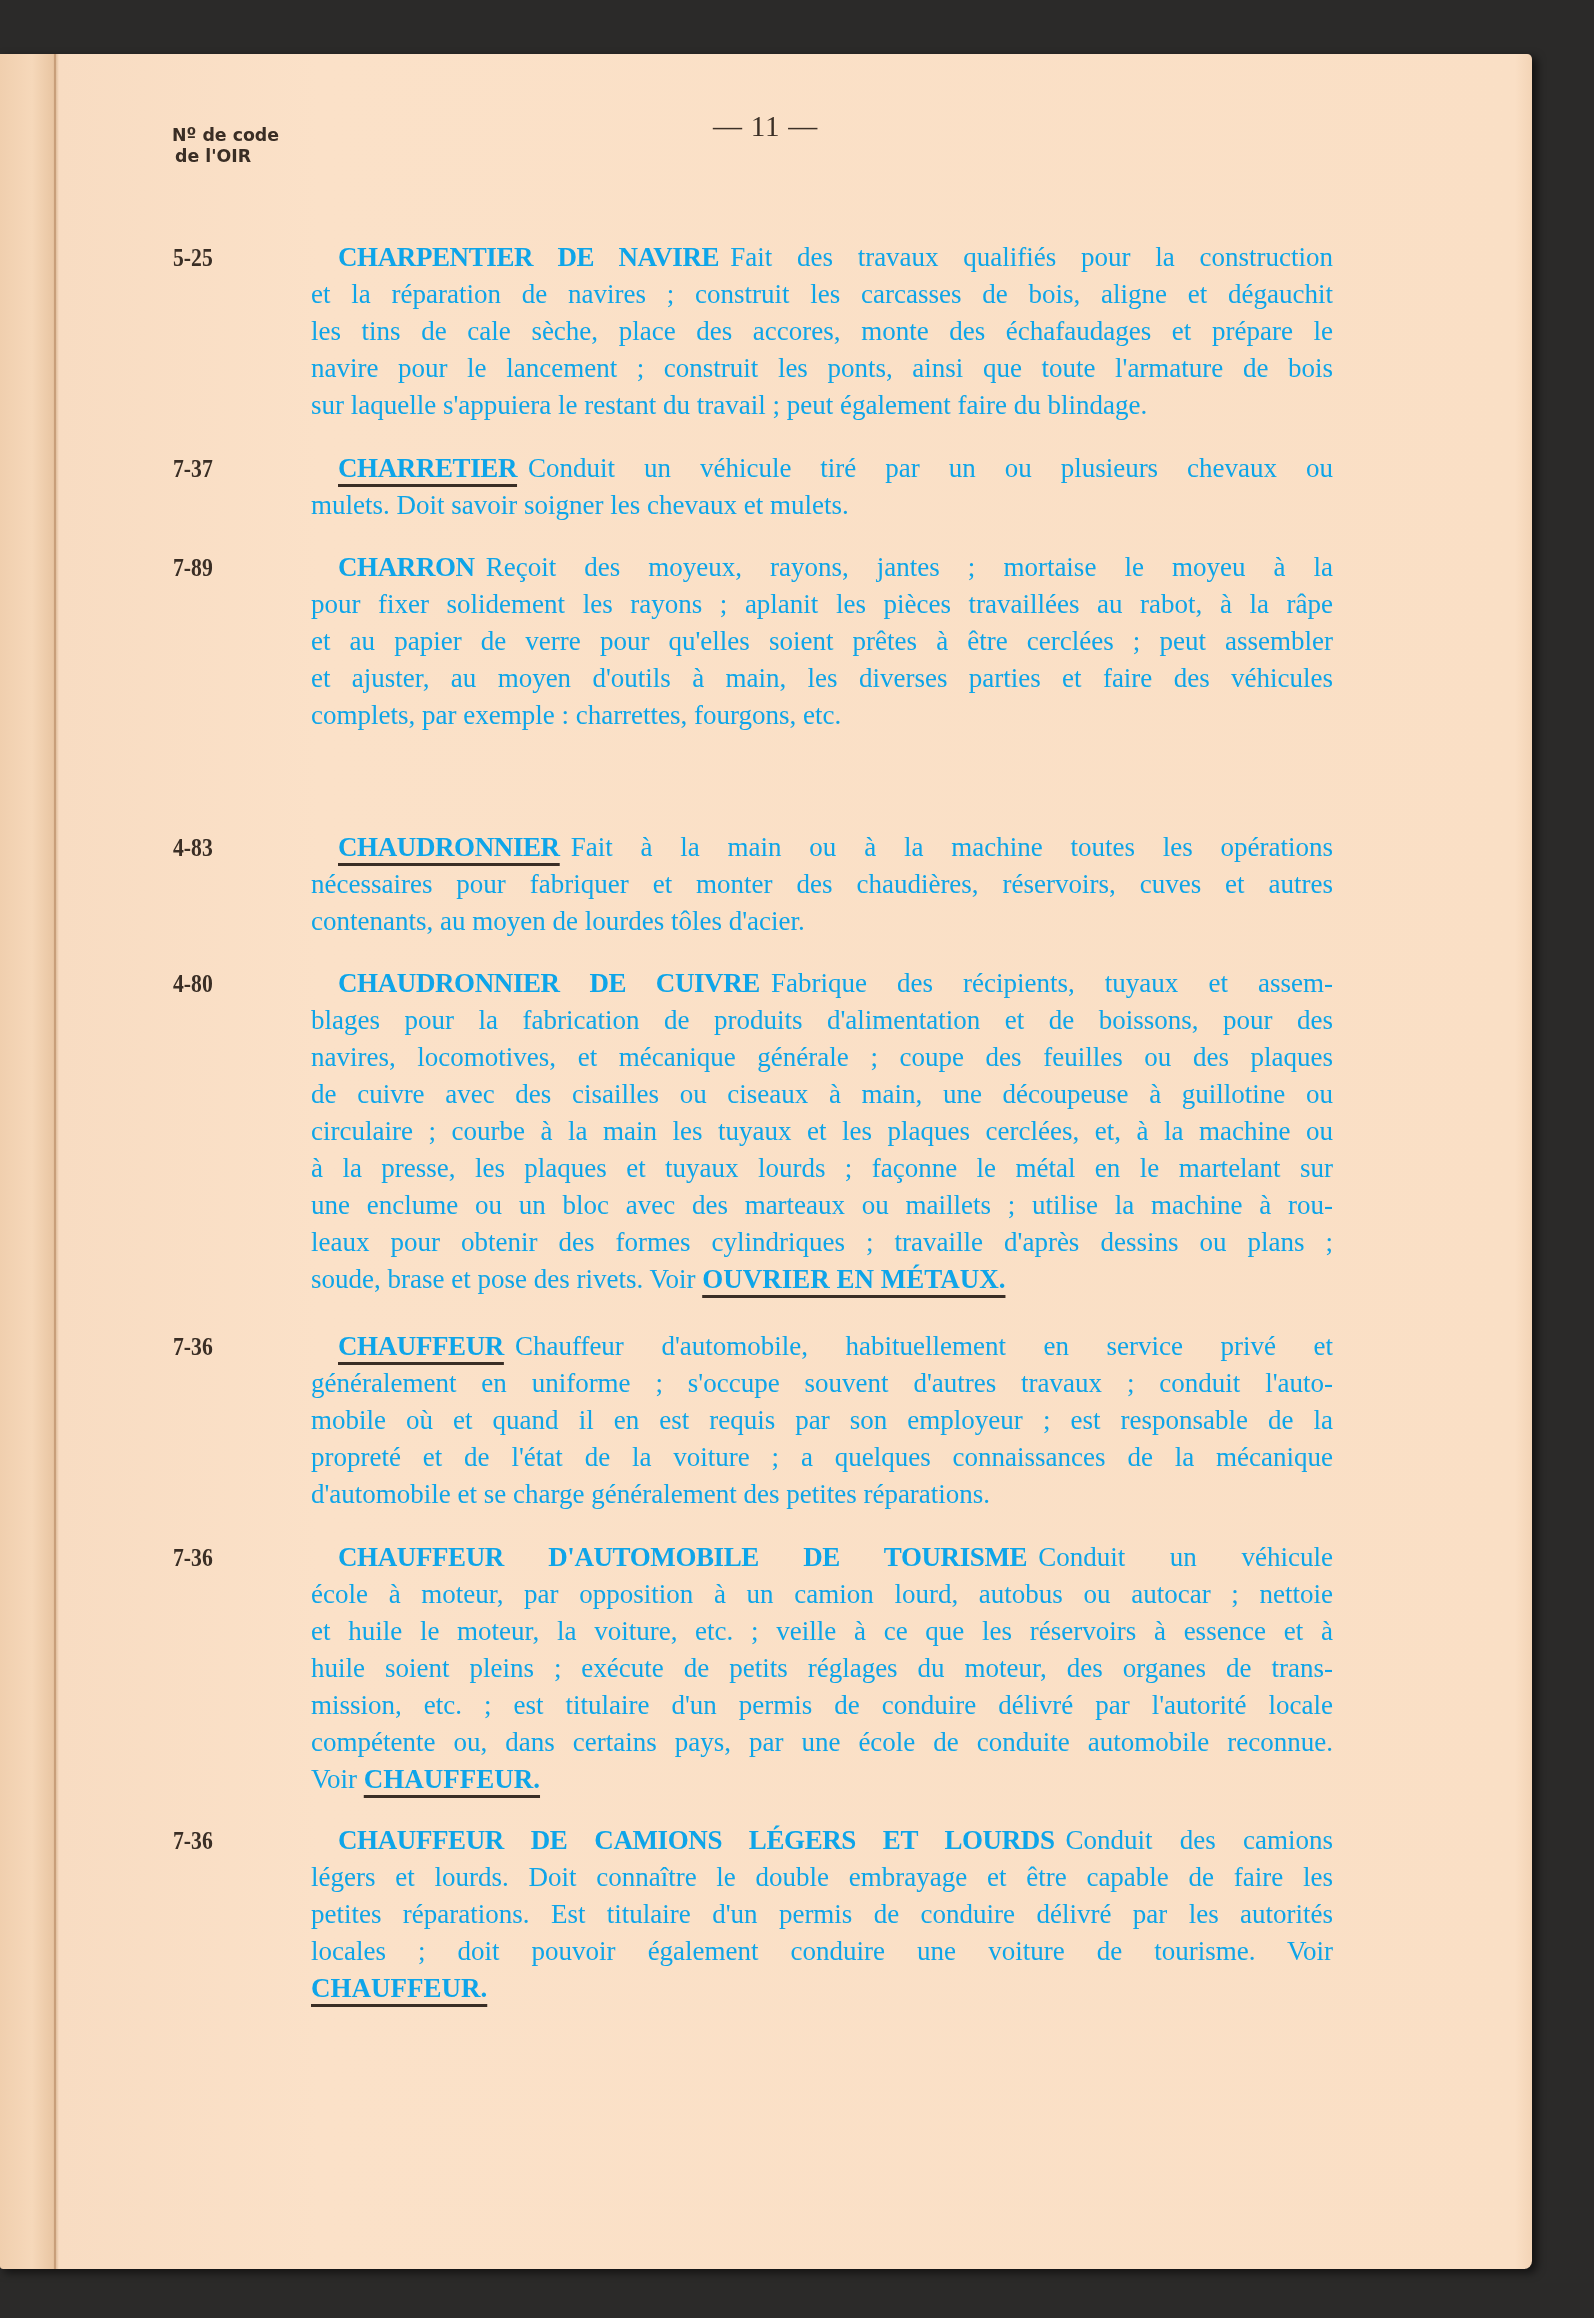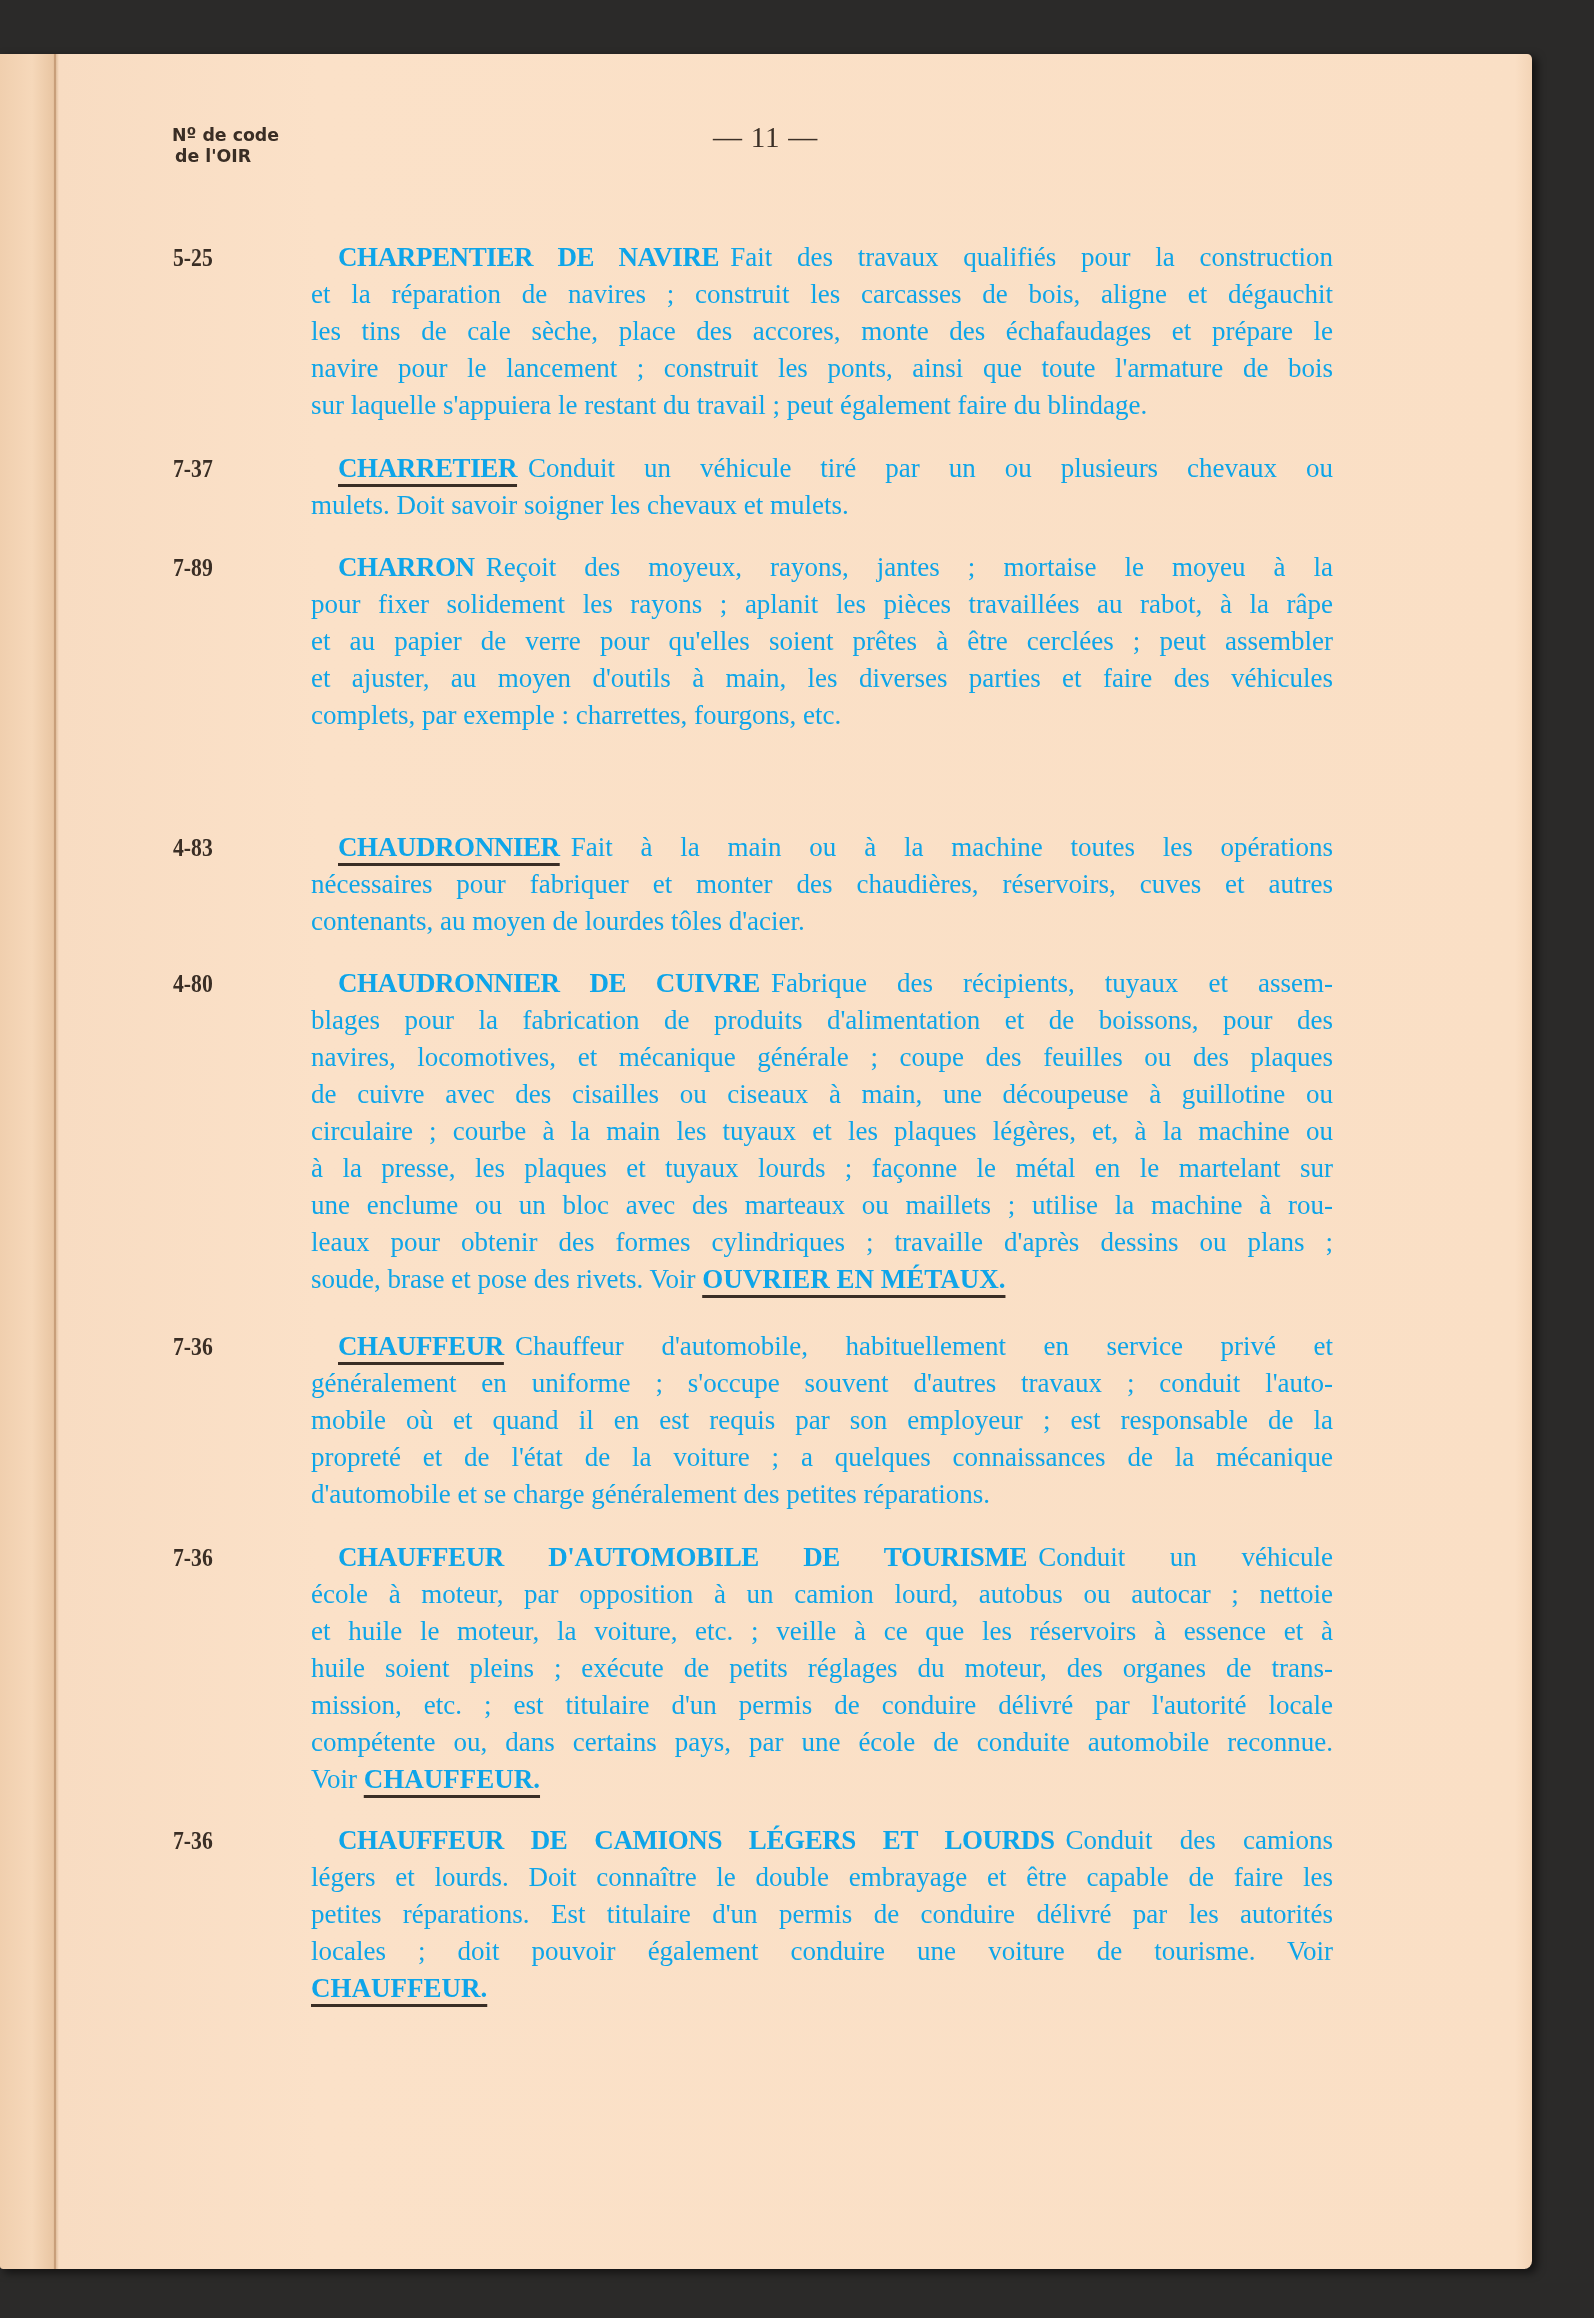--- a/index.html
+++ b/index.html
@@ -10,21 +10,21 @@
   }
   .page {
     position:absolute; left:0; top:54px; width:1532px; height:2215px;
     background:#f8dcc0;
     background-image:linear-gradient(90deg,#f0cfae 0px,#f6d8ba 32px,#e9c6a3 53px,#d9b591 55px,#f8dcc2 59px,#fbe1c8 319px,#fadfc5 1515px,#f3d4b6 1532px);
     border-radius:0 4.8px 8px 3.2px;
     box-shadow: 4.8px 3.2px 8px rgba(0,0,0,0.55);
   }
   .fold { position:absolute; left:54px; top:0; width:1.6px; height:100%; background:rgba(160,110,70,0.35); }
   .page-number {
-    position:absolute; left:686px; top:121px; width:159px; text-align:center;
+    position:absolute; left:686px; top:110px; width:159px; text-align:center;
     font-size:29px; color:#3c3027; letter-spacing:0.8px;
   }
   .code-header {
     position:absolute; left:172px; top:124px;
     font-family:"DejaVu Sans","Liberation Sans",sans-serif;
     font-weight:bold; font-size:18.3px; line-height:21px; color:#3a2e25;
     transform:scaleX(0.95); transform-origin:left top;
   }
   .code-header .l2 { padding-left:3.2px; }
   .entry { position:absolute; left:0; width:1532px; }
@@ -102,21 +102,21 @@
   </div>
 </div>
 
 <div class="entry" style="top:965px;">
   <div class="code">4-80</div>
   <div class="body">
     <span class="ln first"><span class="hw">CHAUDRONNIER DE CUIVRE</span><span class="gap"></span><span>Fabrique des récipients, tuyaux et assem-</span></span>
     <span class="ln">blages pour la fabrication de produits d'alimentation et de boissons, pour des</span>
     <span class="ln">navires, locomotives, et mécanique générale ; coupe des feuilles ou des plaques</span>
     <span class="ln">de cuivre avec des cisailles ou ciseaux à main, une découpeuse à guillotine ou</span>
-    <span class="ln">circulaire ; courbe à la main les tuyaux et les plaques légères, et, à la machine ou</span>
+    <span class="ln">circulaire ; courbe à la main les tuyaux et les plaques cerclées, et, à la machine ou</span>
     <span class="ln">à la presse, les plaques et tuyaux lourds ; façonne le métal en le martelant sur</span>
     <span class="ln">une enclume ou un bloc avec des marteaux ou maillets ; utilise la machine à rou-</span>
     <span class="ln">leaux pour obtenir des formes cylindriques ; travaille d'après dessins ou plans ;</span>
     <span class="ln last"><span>soude, brase et pose des rivets.  Voir</span> <span class="ref ul">OUVRIER EN MÉTAUX.</span></span>
   </div>
 </div>
 
 <div class="entry" style="top:1328px;">
   <div class="code">7-36</div>
   <div class="body">

